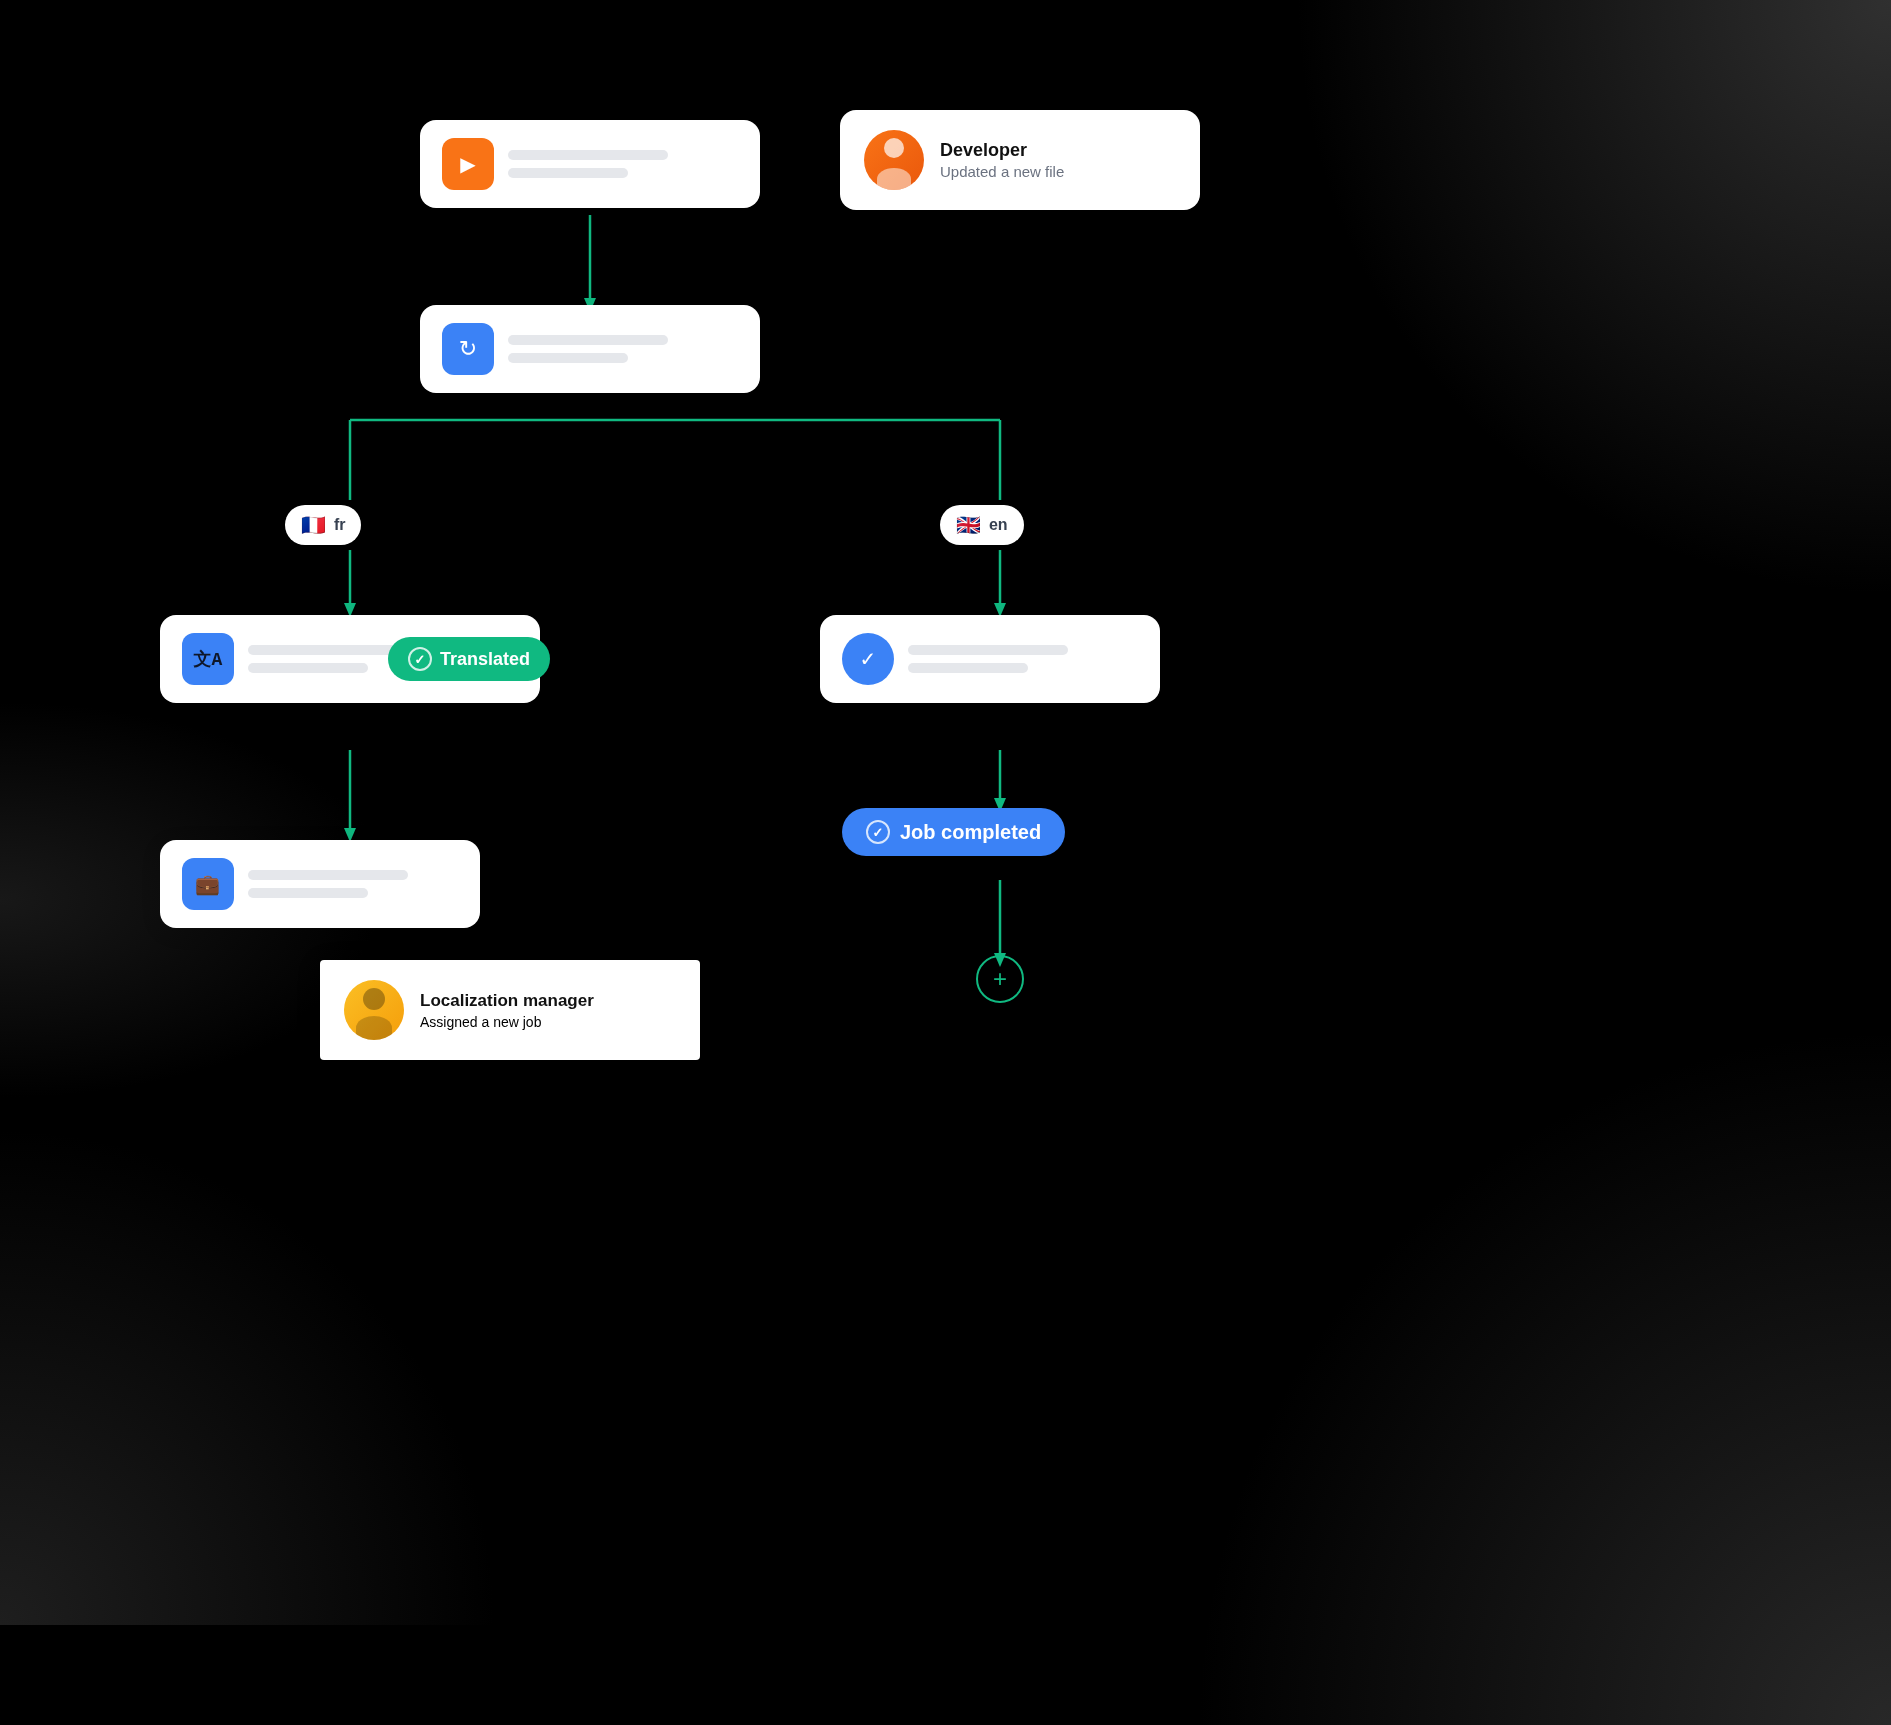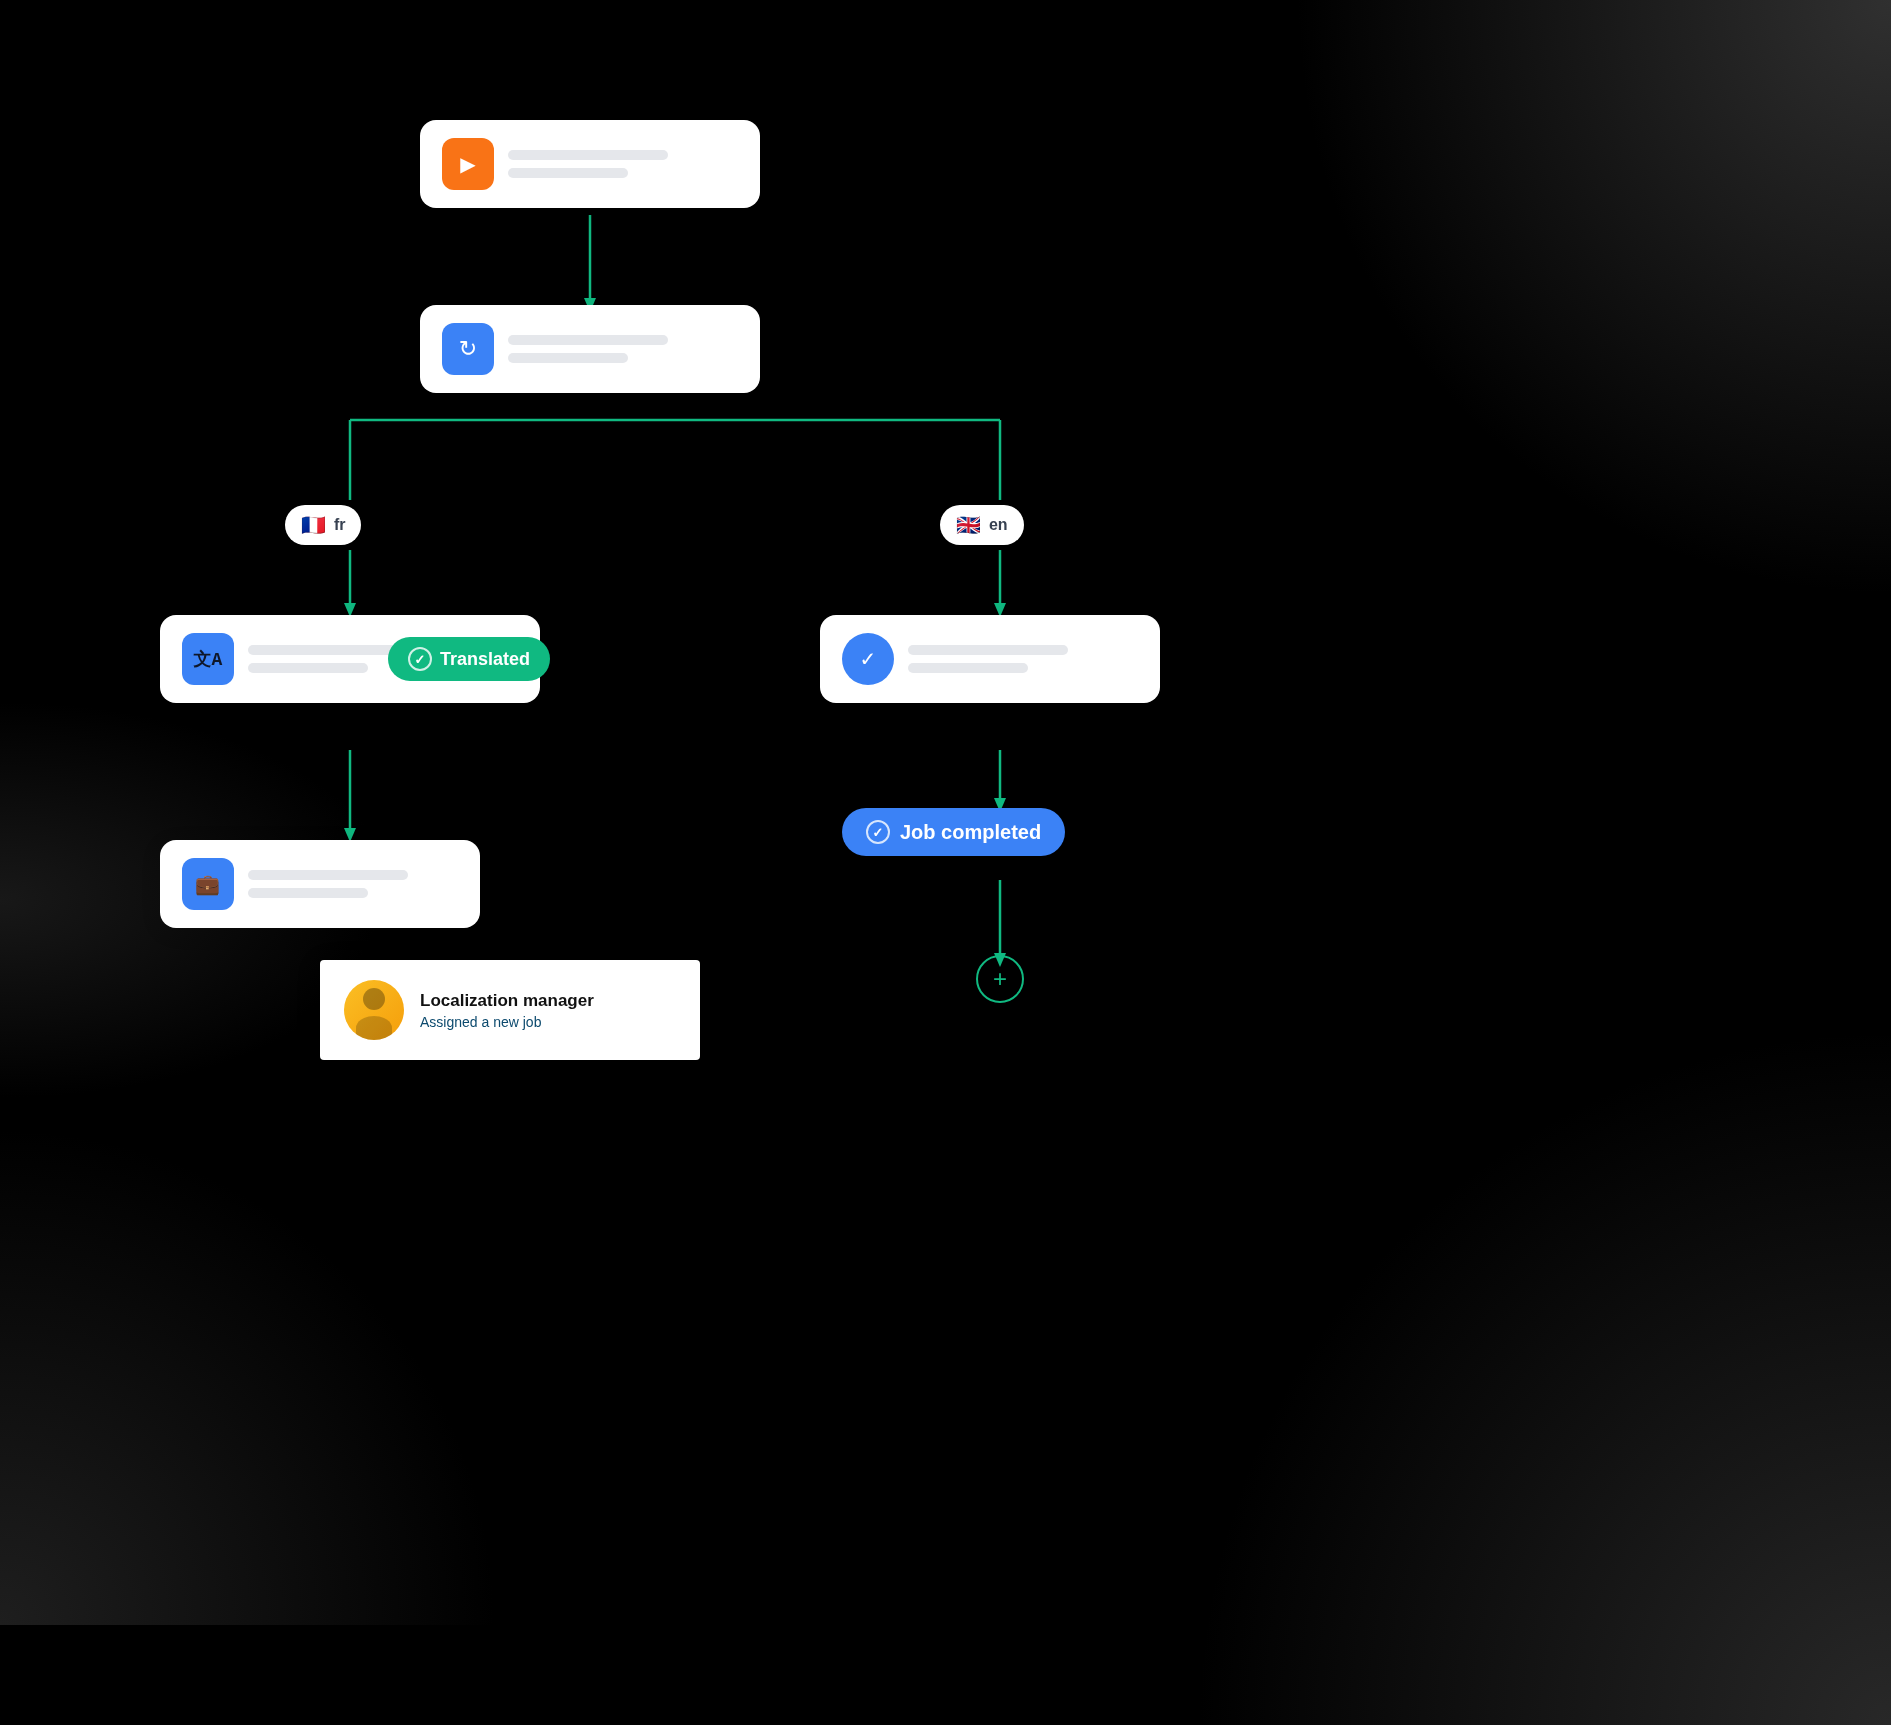--- a/index.html
+++ b/index.html
@@ -334,20 +334,27 @@
   </svg>
 
   <div class="el card" style="left: 320px; top: 60px; width: 340px;">
     <div class="card-icon icon-orange" style="color:#fff; font-size:20px;">▶</div>
     <div class="card-lines">
       <div class="card-line long"></div>
       <div class="card-line medium"></div>
     </div>
   </div>
 
+  <div class="el developer-card" style="left: 740px; top: 50px;">
+    <div class="avatar-placeholder"></div>
+    <div class="notification-text">
+      <div class="name">Developer</div>
+      <div class="action">Updated a new file</div>
+    </div>
+  </div>
 
   <div class="el card" style="left: 320px; top: 245px; width: 340px;">
     <div class="card-icon icon-blue" style="color:#fff; font-size:22px;">↻</div>
     <div class="card-lines">
       <div class="card-line long"></div>
       <div class="card-line medium"></div>
     </div>
   </div>
 
   <div class="el lang-badge" style="left: 185px; top: 445px;">
@@ -397,21 +404,21 @@
     <div class="card-lines">
       <div class="card-line long"></div>
       <div class="card-line medium"></div>
     </div>
   </div>
 
   <div class="el" style="left: 220px; top: 900px; width: 380px; background:#fff; border-radius:4px; padding:20px 24px; display:flex; align-items:center; gap:16px; box-shadow: 0 4px 24px rgba(0,0,0,0.15);">
     <div class="avatar-loc"></div>
     <div>
       <div style="font-size:17px; font-weight:700; color:#111;">Localization manager</div>
-      <div style="font-size:14px; color:#0c4a6e; margin-top:3px;">Assigned a new job</div>
+      <div style="font-size:14px; color:#000000; margin-top:3px;">Assigned a new job</div>
     </div>
   </div>
 
   <div class="el plus-btn" style="left: 876px; top: 895px;">
     <span>+</span>
   </div>
 
 </div>
 
 </body></html>

